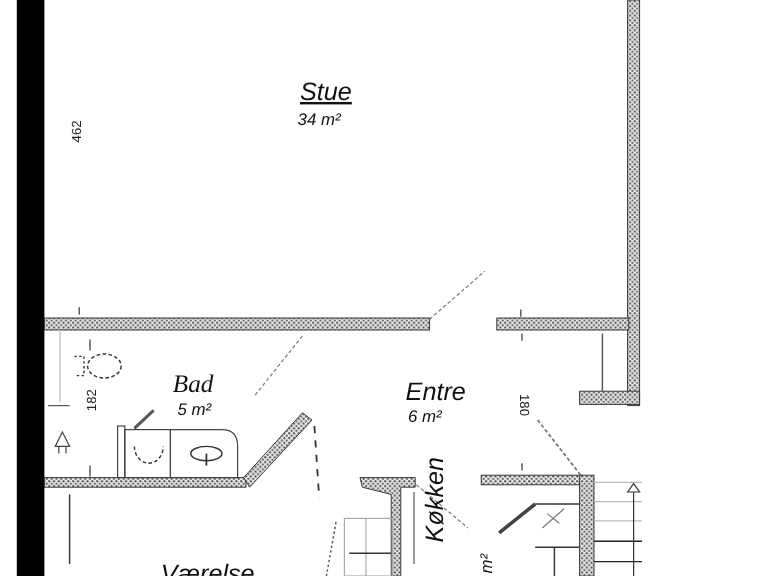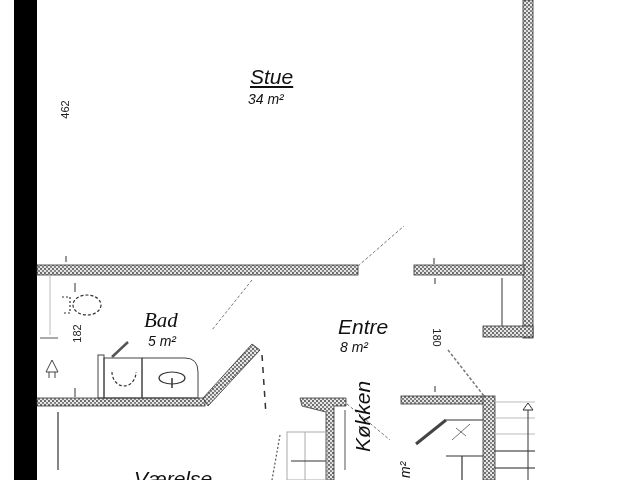--- a/index.html
+++ b/index.html
@@ -99,21 +99,21 @@
   <line x1="434" y1="258" x2="434" y2="264" stroke="#333" stroke-width="1"></line>
 </svg>
 
 <div class="lbl room-name" style="left:250px; top:66px;text-decoration:underline;">Stue</div>
 <div class="lbl room-area" style="left:248px; top:92px;font-style:italic;">34 m²</div>
 
 <div class="lbl room-name" style="left:144px; top:310px;font-family:Liberation Serif, serif;">Bad</div>
 <div class="lbl room-area" style="left:148px; top:334px;">5 m²</div>
 
 <div class="lbl room-name" style="left:338px; top:316px;">Entre</div>
-<div class="lbl room-area" style="left:340px; top:340px;">8 m²</div>
+<div class="lbl room-area" style="left:340px; top:340px;">6 m²</div>
 
 <div class="lbl room-name" style="left:134px; top:468px;">Værelse</div>
 
 <div class="lbl room-name" style="left:352px; top:452px; transform: rotate(-90deg); transform-origin: left top;">Køkken</div>
 <div class="lbl room-area" style="left:398px; top:478px; transform: rotate(-90deg); transform-origin: left top;">m²</div>
 
 <div class="dim" style="left:56px; top:104px; transform: rotate(-90deg);">462</div>
 <div class="dim" style="left:68px; top:328px; transform: rotate(-90deg);">182</div>
 <div class="dim" style="left:427px; top:332px; transform: rotate(90deg);">180</div>
 

